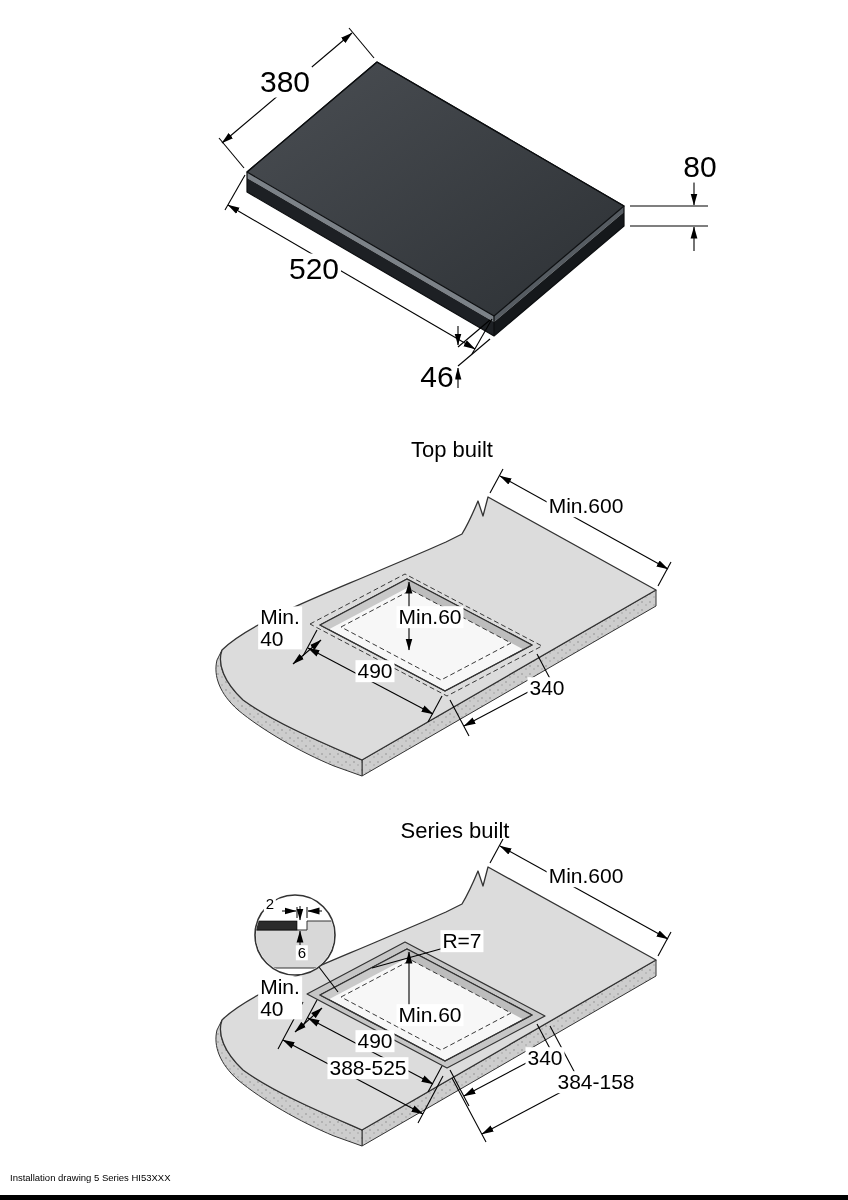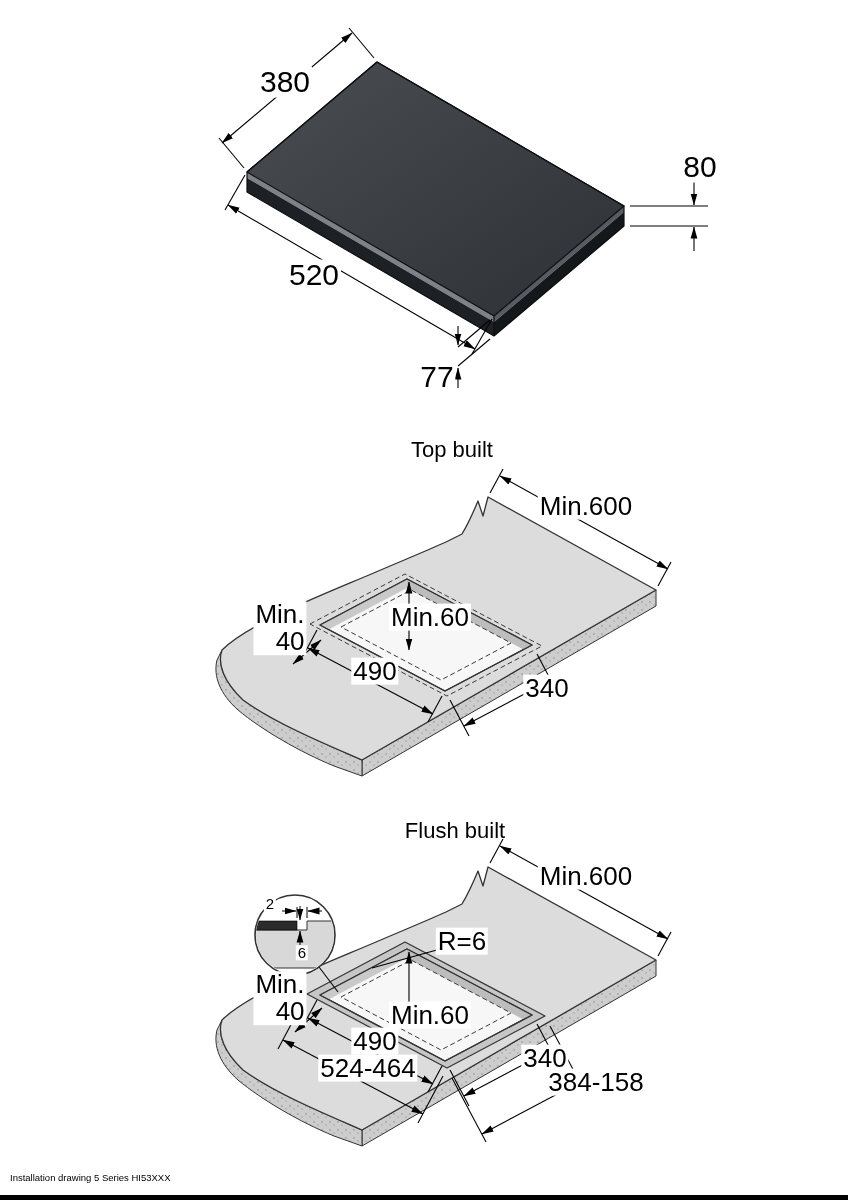--- a/index.html
+++ b/index.html
@@ -1,22 +1,22 @@
 <!DOCTYPE html>
 <html><head>
 <meta charset="utf-8">
 <style>
   html,body{margin:0;padding:0;background:#fff;}
   .page{position:relative;width:848px;height:1200px;background:#ffffff;overflow:hidden;
         font-family:"Liberation Sans",sans-serif;}
   .page svg{position:absolute;left:0;top:0;}
   .lbl{position:absolute;transform:translate(-50%,-50%);background:#fff;color:#000;
-       text-align:right;line-height:1.03;white-space:pre-line;padding:0 2px;}
+       text-align:left;line-height:1.03;white-space:pre-line;padding:0 2px;}
   .big{font-size:30px;}
-  .mid{font-size:26px;}
+  .mid{font-size:21px;}
   .sm{font-size:15px;}
   .ttl{font-size:22px;background:transparent;padding:0;}
   .foot{position:absolute;font-size:9.5px;color:#000;background:transparent;}
   .bottom-bar{position:absolute;left:0;top:1195px;width:848px;height:5px;background:#000;}
 </style>
 </head>
 <body>
 
 <div class="page">
 
@@ -193,41 +193,41 @@
       <line x1="322" y1="911" x2="308" y2="911" marker-end="url(#arw)"></line>
     </g>
     <g stroke="#000" stroke-width="1" fill="none">
       <line x1="300" y1="906" x2="300" y2="920" marker-end="url(#arw)"></line>
       <line x1="300" y1="945" x2="300" y2="931" marker-end="url(#arw)"></line>
     </g>
   </g>
 </svg>
 
 <div class="lbl big" style="left:285px;top:82px">380</div>
-<div class="lbl big" style="left:314px;top:275px">520</div>
+<div class="lbl big" style="left:314px;top:269px">520</div>
 <div class="lbl big" style="left:700px;top:167px">80</div>
-<div class="lbl big" style="left:437px;top:377px">77</div>
+<div class="lbl big" style="left:437px;top:377px">46</div>
 
 <div class="lbl ttl" style="left:452px;top:450px">Top built</div>
 <div class="lbl mid" style="left:586px;top:506px">Min.600</div>
 <div class="lbl mid" style="left:280px;top:628px">Min.
 40</div>
 <div class="lbl mid" style="left:430px;top:617px">Min.60</div>
 <div class="lbl mid" style="left:375px;top:671px">490</div>
 <div class="lbl mid" style="left:547px;top:688px">340</div>
 
-<div class="lbl ttl" style="left:455px;top:831px">Flush built</div>
+<div class="lbl ttl" style="left:455px;top:831px">Series built</div>
 <div class="lbl mid" style="left:586px;top:876px">Min.600</div>
 <div class="lbl sm" style="left:270px;top:904px">2</div>
 <div class="lbl sm" style="left:302px;top:953px">6</div>
-<div class="lbl mid" style="left:462px;top:941px">R=6</div>
+<div class="lbl mid" style="left:462px;top:941px">R=7</div>
 <div class="lbl mid" style="left:280px;top:998px">Min.
 40</div>
 <div class="lbl mid" style="left:430px;top:1015px">Min.60</div>
 <div class="lbl mid" style="left:375px;top:1041px">490</div>
-<div class="lbl mid" style="left:368px;top:1068px">524-464</div>
+<div class="lbl mid" style="left:368px;top:1068px">388-525</div>
 <div class="lbl mid" style="left:545px;top:1058px">340</div>
 <div class="lbl mid" style="left:596px;top:1082px">384-158</div>
 
 <div class="foot" style="left:10px;top:1172px">Installation drawing 5 Series HI53XXX</div>
 <div class="bottom-bar"></div>
 
 </div>
 
 </body></html>

